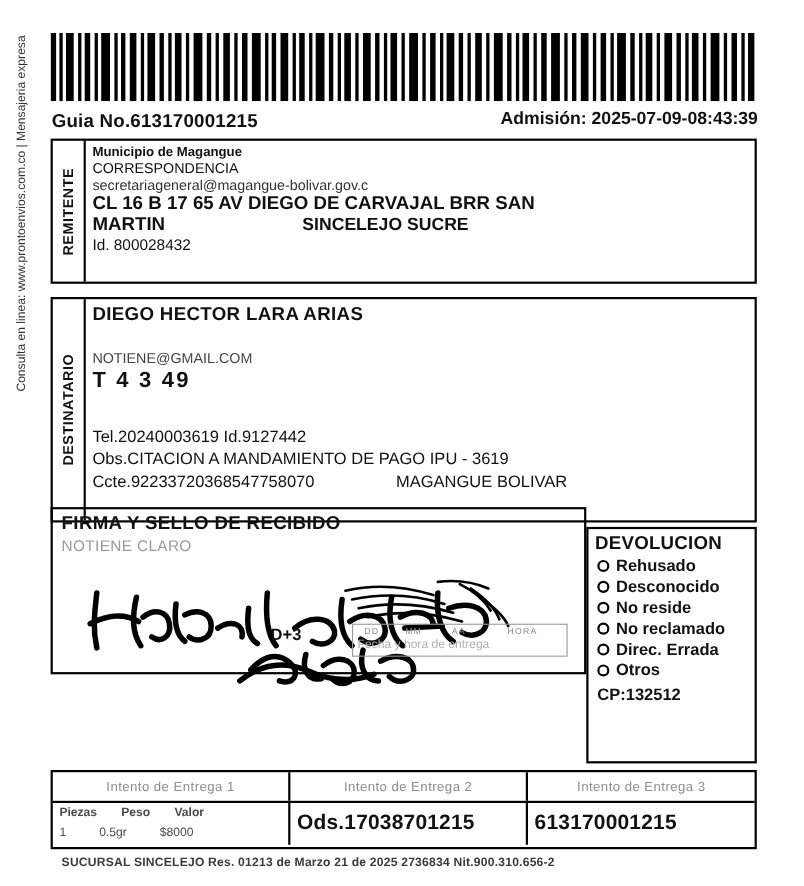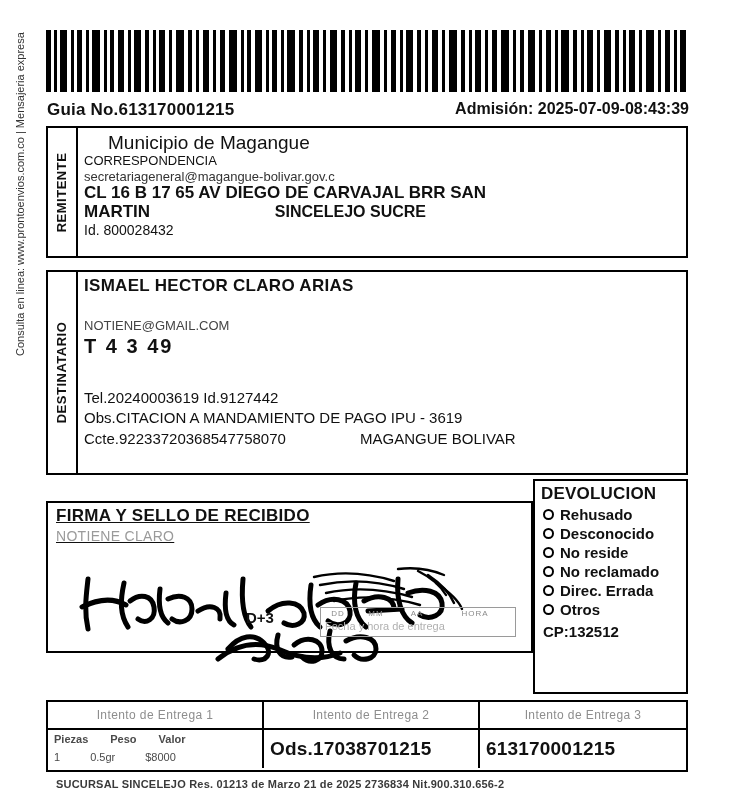--- a/index.html
+++ b/index.html
@@ -16,37 +16,37 @@
   
   .hdr{position:absolute;left:47px;top:100px;width:642px;height:22px;}
   .guia{position:absolute;left:0;top:0;font-size:17px;font-weight:bold;letter-spacing:.2px;}
   .adm{position:absolute;right:0;top:0;font-size:16px;font-weight:bold;white-space:nowrap;}
 
   
   .box{position:absolute;border:2px solid #000;box-sizing:border-box;}
 
   .remitente{left:46px;top:126px;width:642px;height:132px;}
   .destinatario{left:46px;top:270px;width:642px;height:205px;}
-  .firma{left:46px;top:501px;width:487px;height:152px;text-decoration:underline;}
+  .firma{left:46px;top:461px;width:487px;height:152px;}
   .devolucion{left:533px;top:479px;width:155px;height:215px;}
   .intentos{left:46px;top:700px;width:642px;height:72px;}
 
   .vlabel{
     position:absolute;left:0;top:0;width:30px;height:100%;
     border-right:2px solid #000;box-sizing:border-box;
     display:flex;align-items:center;justify-content:center;
   }
   .vlabel span{
     transform:rotate(-90deg);white-space:nowrap;
     font-size:13px;font-weight:bold;letter-spacing:.5px;
   }
 
   .inner{position:absolute;left:30px;top:0;right:0;bottom:0;padding:4px 6px;box-sizing:border-box;}
 
-  .l-bold{font-size:19px;font-weight:normal;line-height:1.12;margin-left:24px;}
+  .l-bold{font-size:12px;font-weight:bold;line-height:1.12;}
   .l-norm{font-size:13px;line-height:1.18;}
   .l-small{font-size:13px;line-height:1.2;color:#333;}
   .l-addr{font-size:17px;font-weight:bold;line-height:1.1;}
   .l-id{font-size:14px;line-height:1.2;}
   .city-right{display:inline-block;margin-left:120px;font-weight:bold;font-size:16px;}
 
   
   .dest-name{font-size:17px;font-weight:bold;letter-spacing:.3px;}
   .dest-mail{font-size:13px;color:#444;margin-top:22px;}
   .dest-addr{font-size:20px;font-weight:bold;letter-spacing:2px;margin-top:2px;}
@@ -209,21 +209,21 @@
       </div>
       <div class="l-id">Id. 800028432</div>
     </div>
   </div>
 
   <div class="box destinatario">
     <div class="vlabel">
       <span>DESTINATARIO</span>
     </div>
     <div class="inner">
-      <div class="dest-name">ISMAEL HECTOR CLARO ARIAS</div>
+      <div class="dest-name">DIEGO HECTOR LARA ARIAS</div>
       <div class="dest-mail">NOTIENE@GMAIL.COM</div>
       <div class="dest-addr">T 4 3 49</div>
       <div class="dest-tel">Tel.20240003619 Id.9127442</div>
       <div class="dest-obs">Obs.CITACION A MANDAMIENTO DE PAGO IPU - 3619</div>
       <div class="dest-ccte">
         <span>Ccte.92233720368547758070</span>
         <span class="dest-city">MAGANGUE BOLIVAR</span>
       </div>
     </div>
   </div>

